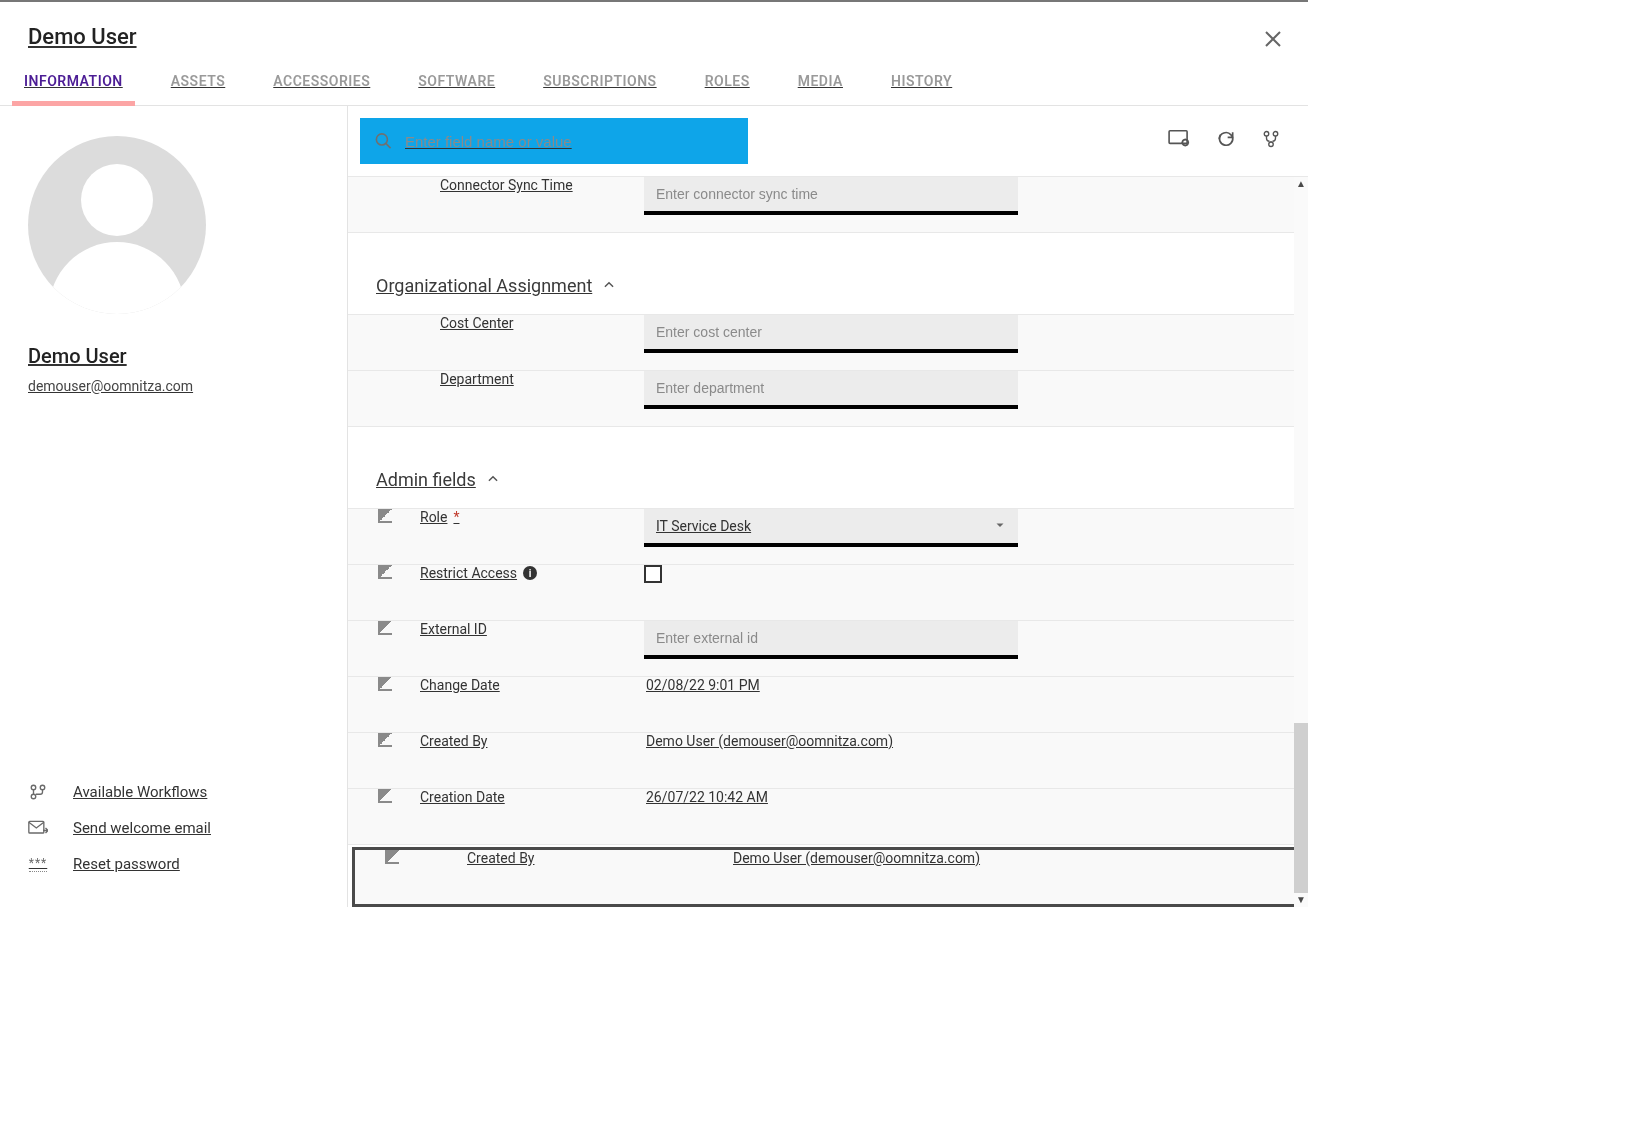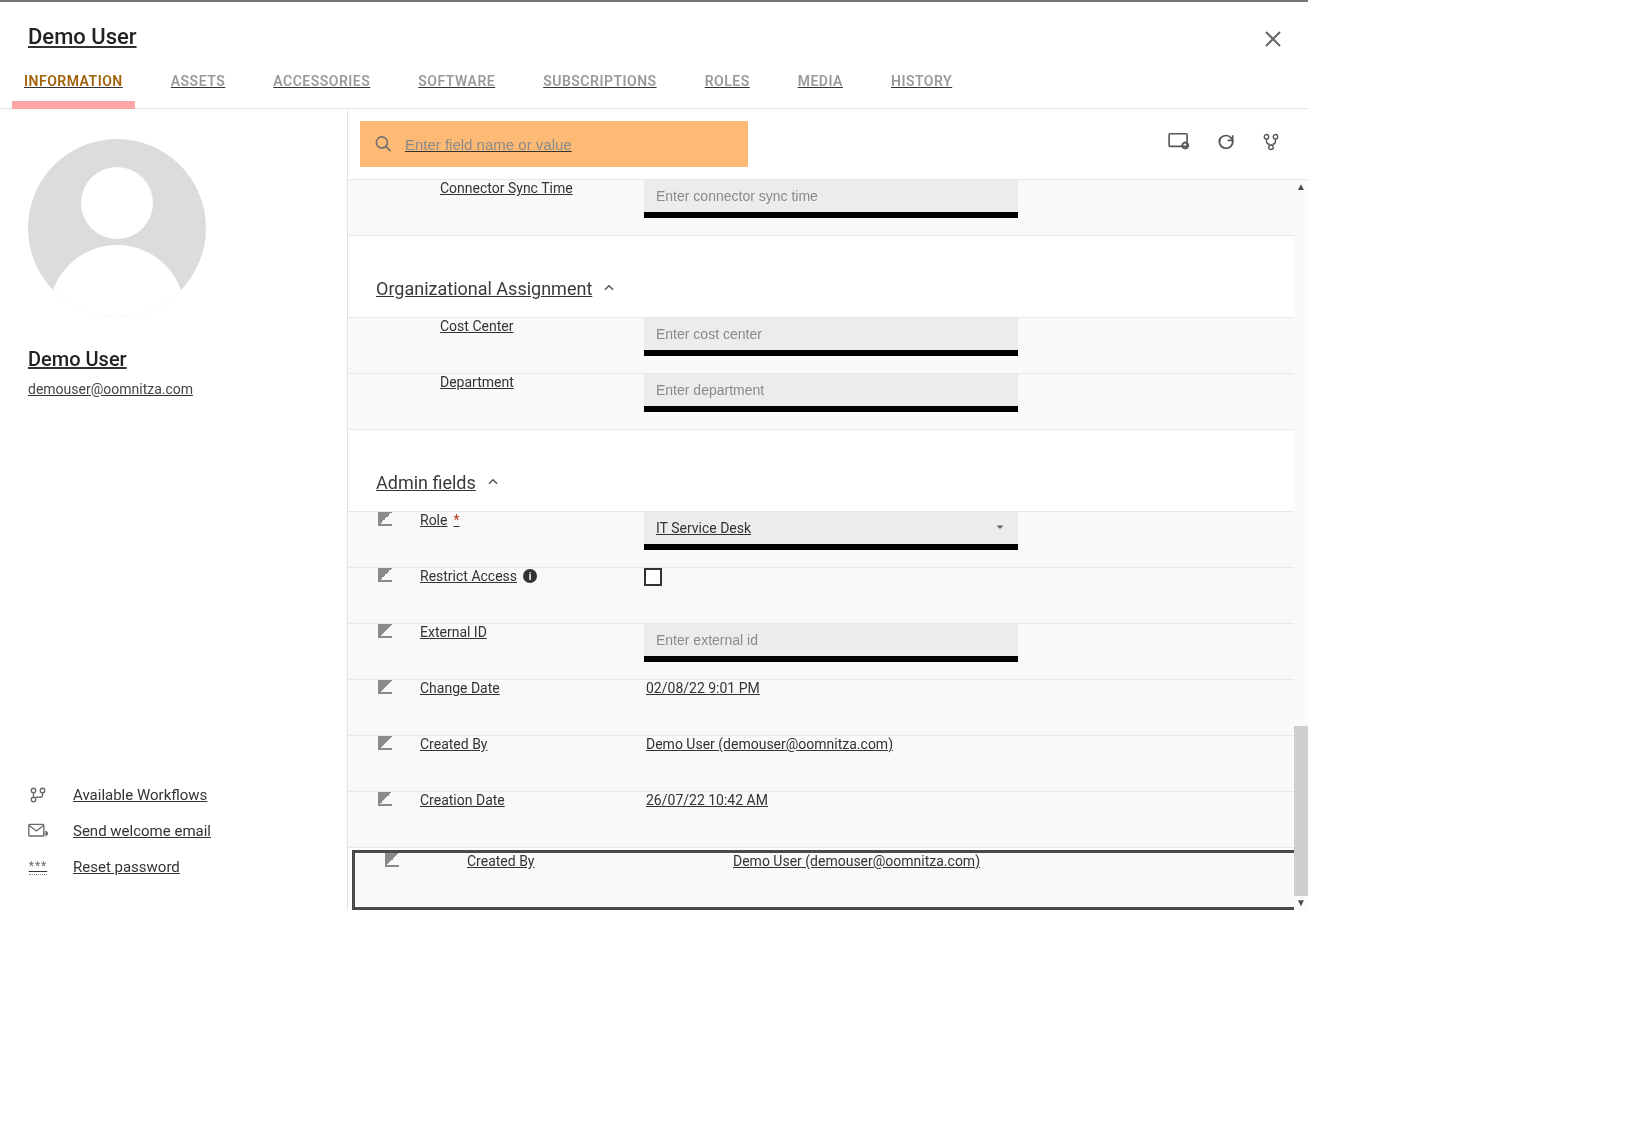--- a/index.html
+++ b/index.html
@@ -47,22 +47,22 @@
     font-weight: 600;
     letter-spacing: 0.5px;
     text-transform: uppercase;
     color: #9a9a9a;
     padding: 10px 12px 12px 12px;
     cursor: pointer;
     border-bottom: 2px solid transparent;
     margin-bottom: -1px;
   }
   .tab.active {
-    color: #a16207;
-    border-bottom: 8px solid #fca5a5;
+    color: #4c1d95;
+    border-bottom: 5px solid #fca5a5;
   }
   .body {
     display: flex;
     height: calc(100% - 100px);
   }
   .sidebar {
     width: 348px;
     padding: 30px 28px 20px 28px;
     display: flex;
     flex-direction: column;
@@ -121,21 +121,21 @@
     position: relative;
     display: flex;
     flex-direction: column;
   }
   .toolbar {
     display: flex;
     align-items: center;
     padding: 12px 16px 12px 12px;
   }
   .search-wrap {
-    background: #fdba74;
+    background: #0ea5e9;
     display: flex;
     align-items: center;
     width: 388px;
     height: 46px;
     padding: 0 14px;
   }
   .search-wrap svg { color: #707070; }
   .search-input {
     border: none;
     background: transparent;
@@ -167,21 +167,21 @@
   .row-no-icon .row-icon-cell { visibility: hidden; }
   .row-label-cell { width: 252px; padding-left: 28px; font-size: 14px; color: #333; display:flex; align-items:center; gap:6px; }
   .row-label-cell.indent { padding-left: 48px; }
   .req-star { color: #c0392b; }
   .row-value-cell { flex: 0 0 374px; }
   .txt-input, .select-input {
     width: 374px;
     height: 38px;
     background: #ececec;
     border: none;
-    border-bottom: 6px solid #000000;
+    border-bottom: 4px solid #000000;
     font-size: 14px;
     padding: 0 12px;
     color: #333;
     outline: none;
   }
   .txt-input::placeholder { color: #8a8a8a; }
   .select-input {
     display: flex;
     align-items: center;
     justify-content: space-between;

